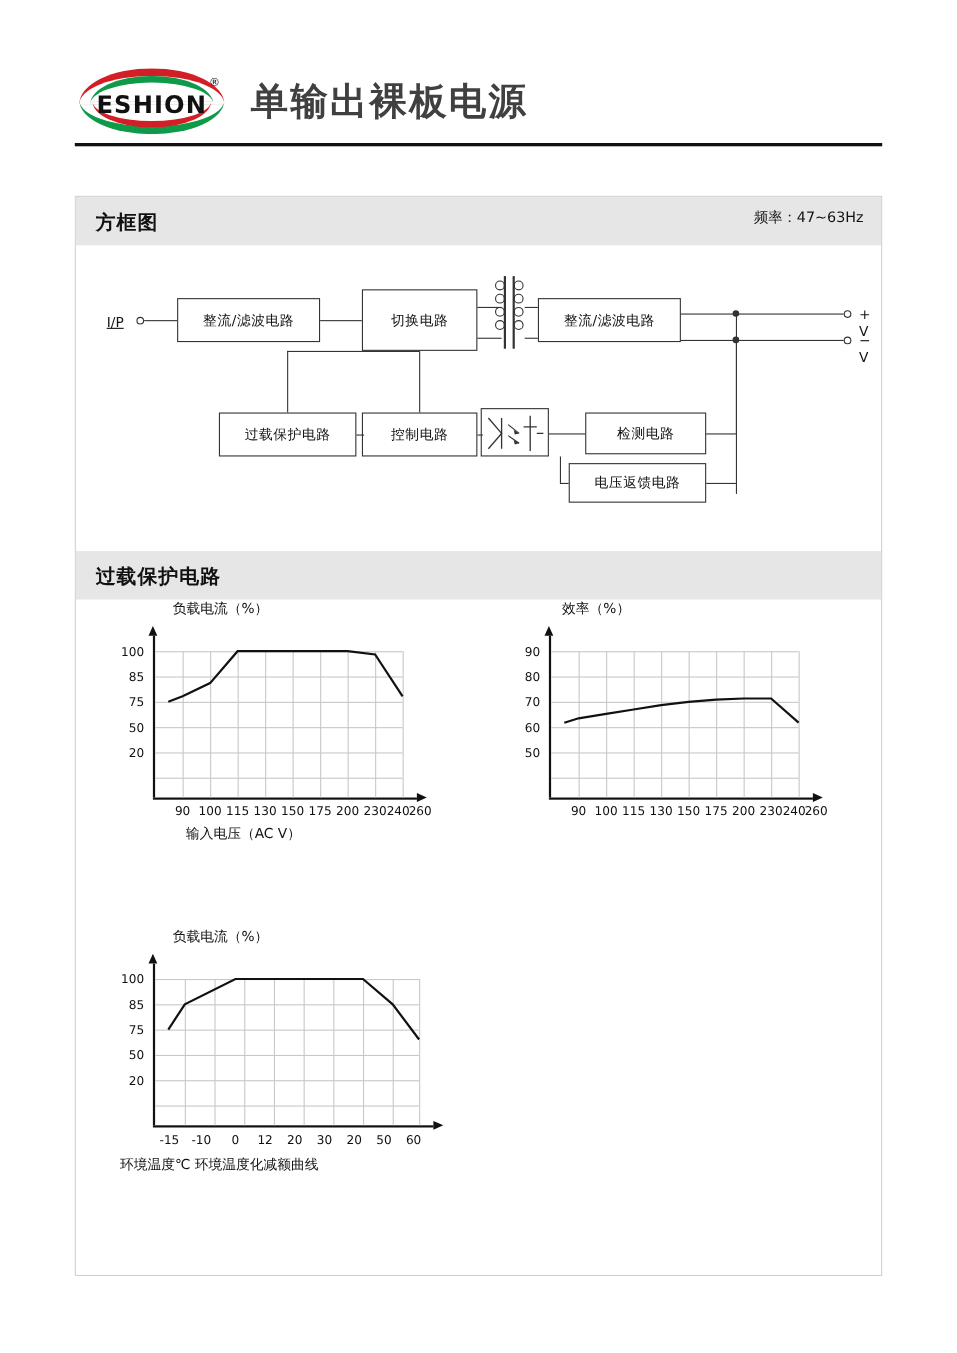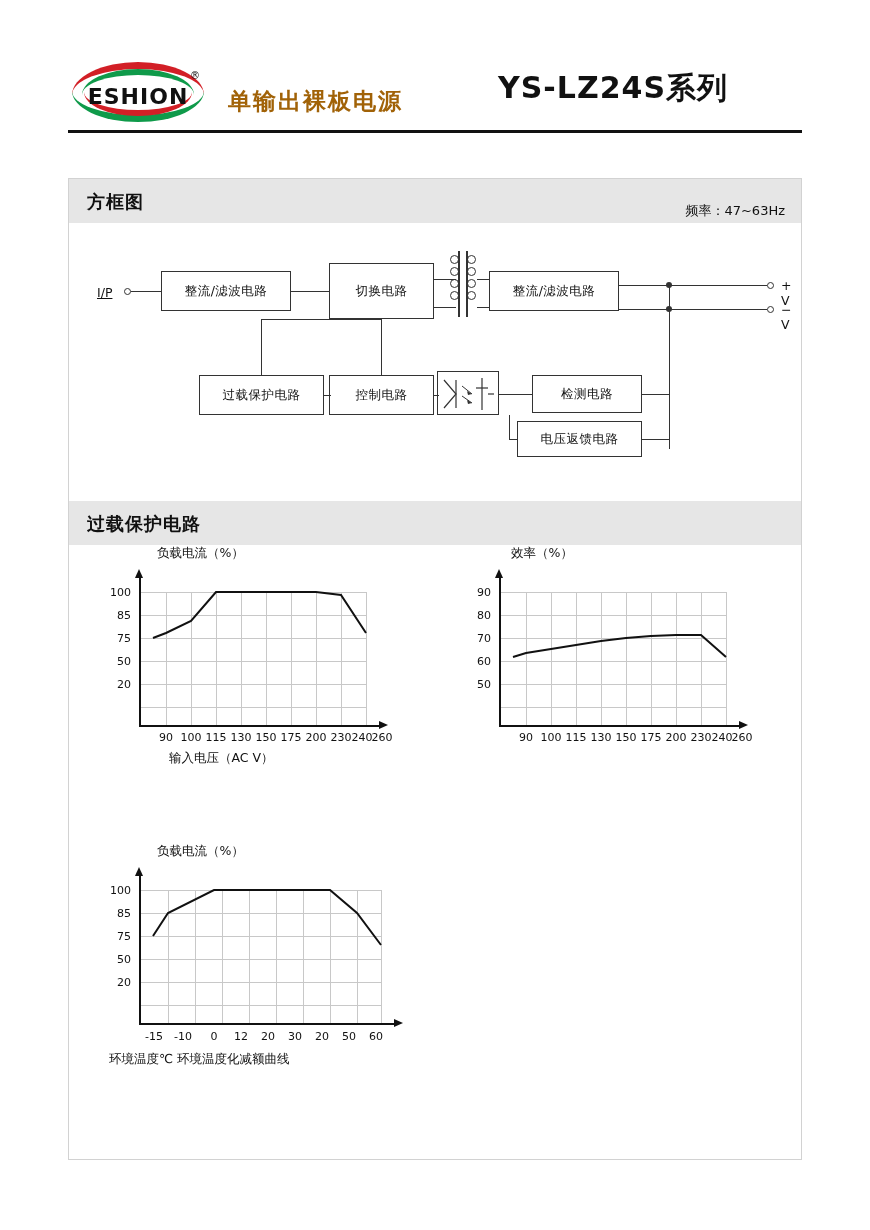--- a/index.html
+++ b/index.html
@@ -87,25 +87,24 @@
     position: absolute;
     left: 122px;
     top: 12px;
     font-size: 10px;
     color: #111;
   }
   .header-title {
     position: absolute;
     left: 160px;
     top: 12px;
-    font-size: 23px;
+    font-size: 34px;
     font-weight: bold;
     letter-spacing: 2px;
-    color: #a16207;
-    margin-top: 16px;
+    color: #404040;
   }
   .header-series {
     position: absolute;
     left: 430px;
     top: 10px;
     font-size: 30px;
     font-weight: bold;
     letter-spacing: 1px;
     color: #111;
   }
@@ -145,21 +144,21 @@
     left: 18px;
     top: 11px;
     font-size: 18px;
     font-weight: bold;
     color: #111;
     letter-spacing: 1px;
   }
   .section-right {
     position: absolute;
     right: 16px;
-    top: 23px;
+    top: 10px;
     font-size: 13px;
     color: #111;
   }
 
   
   .blockdiagram {
     position: absolute;
     left: 0;
     top: 44px;
     width: 732px;
@@ -301,21 +300,20 @@
 <div class="header">
   <div class="logo-wrap">
     <div class="logo-arc-top"></div>
     <div class="logo-arc-top2"></div>
     <div class="logo-arc-bot"></div>
     <div class="logo-arc-bot2"></div>
     <div class="logo-text">ESHION</div>
     <div class="logo-reg">®</div>
   </div>
   <div class="header-title">单输出裸板电源</div>
-  <div class="header-series">YS-LZ24S系列</div>
   <div class="header-rule"></div>
 </div>
 
 <div class="content-box">
 
   <div class="section-bar s1">
     <div class="section-title">方框图</div>
     <div class="section-right">频率：47~63Hz</div>
   </div>
 

